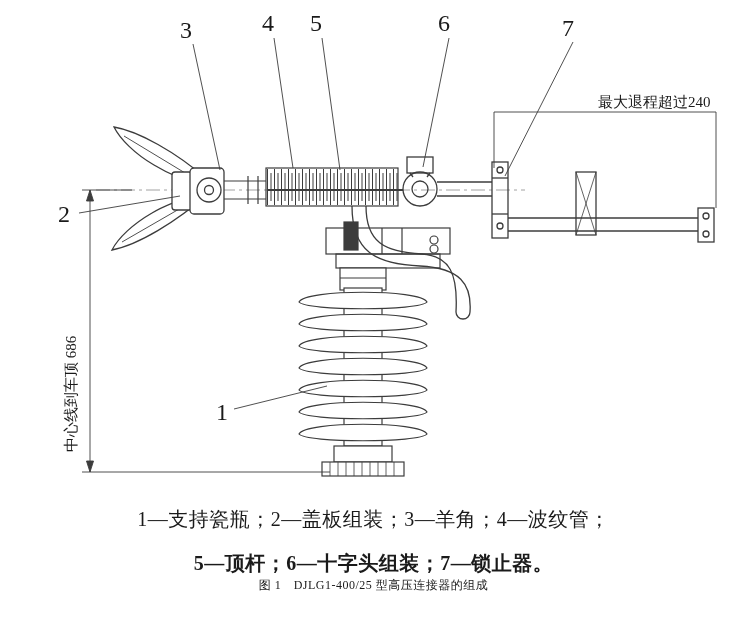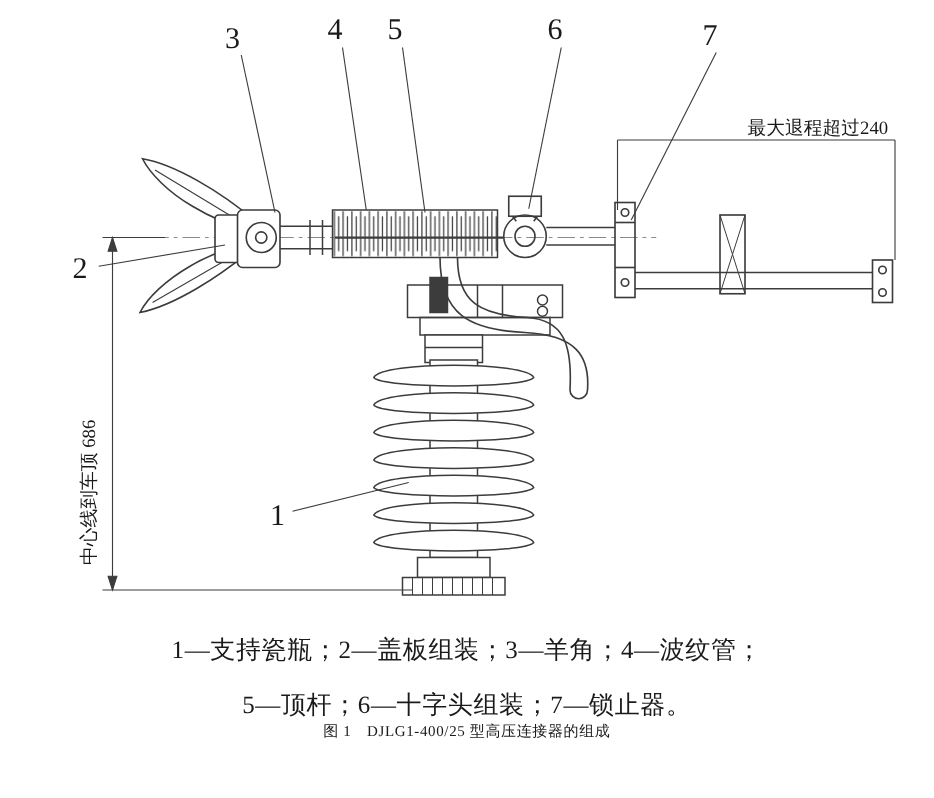--- a/index.html
+++ b/index.html
@@ -2,21 +2,21 @@
 <html><head>
 <meta charset="utf-8">
 <style>
   html,body{margin:0;padding:0;background:#ffffff;}
   .page{position:relative;width:747px;height:638px;background:#ffffff;overflow:hidden;
         font-family:"Liberation Serif","DejaVu Serif",serif;color:#1a1a1a;}
   .drawing{position:absolute;top:0;left:0;}
   .captions{position:absolute;left:0;top:506px;width:747px;text-align:center;}
   .captions p{margin:0;}
   .legend-line{font-size:20px;letter-spacing:0.5px;}
-  .legend-line.second{margin-top:17px;}
+  .legend-line.second{margin-top:17px;font-weight:bold;}
   .figure-title{font-size:12px;margin-top:21px;letter-spacing:0.5px;}
   text{font-family:"Liberation Serif","DejaVu Serif",serif;fill:#1a1a1a;}
   .num{font-size:24px;}
   .dim{font-size:15px;}
 </style>
 </head>
 <body>
 
 <div class="page">
 

